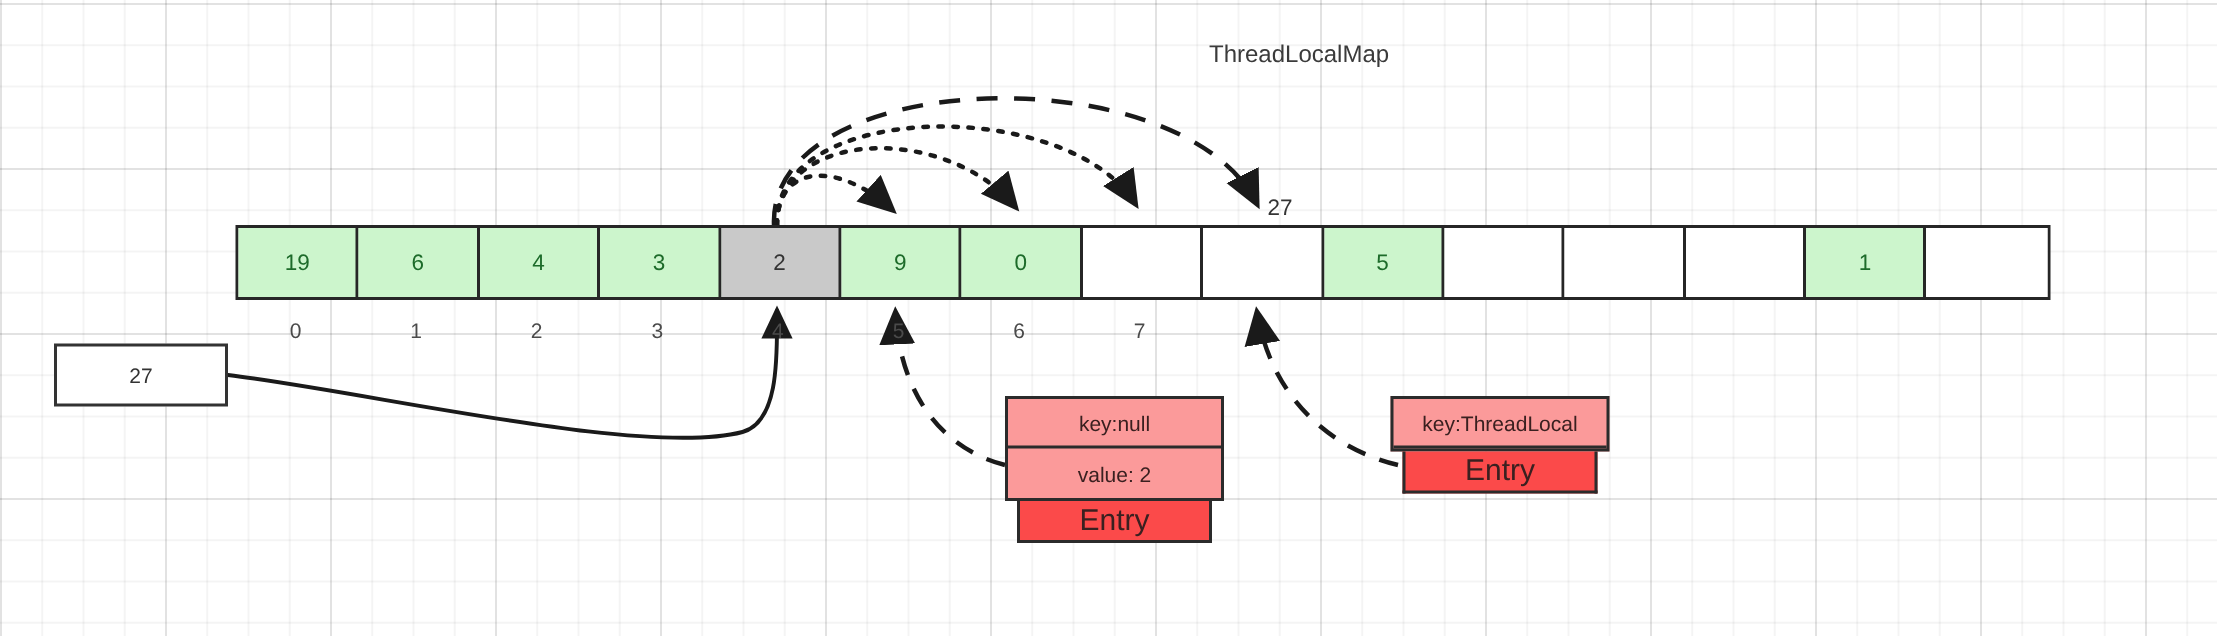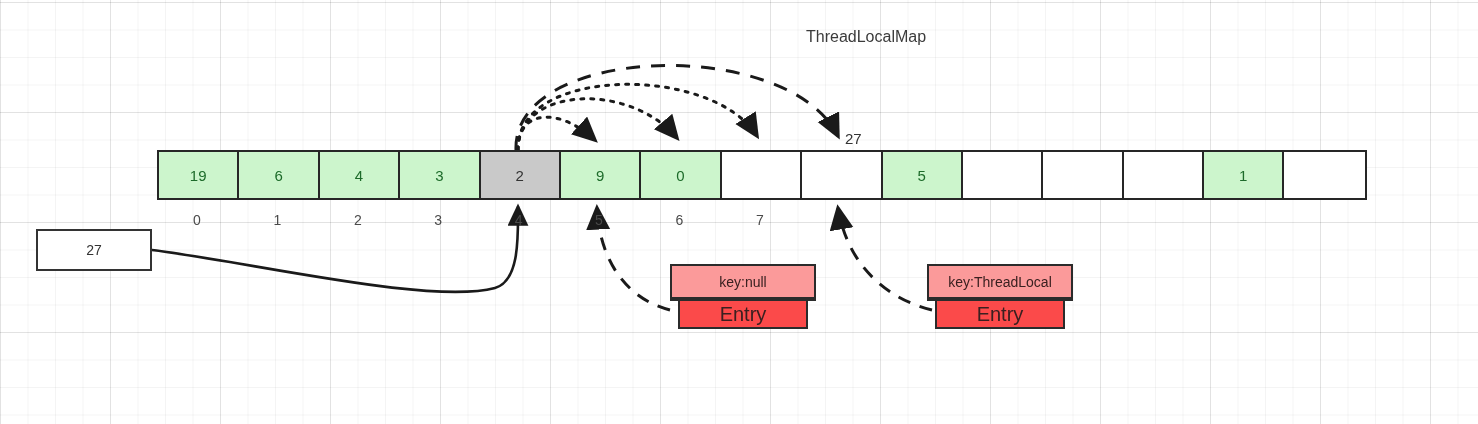--- a/index.html
+++ b/index.html
@@ -200,20 +200,21 @@
       <div class="idx" style="left: 719.8px;">7</div>
     </div>
 
   <div class="keybox">
     <span>27</span>
   </div>
 
   <div class="entry" style="left:670px;top:264px;">
     <div class="kv">
       <div class="row top">key:null</div>
+      <div class="row">value: 2</div>
     </div>
     <div class="tag">Entry</div>
   </div>
 
   <div class="entry" style="left:927px;top:264px;border-radius:29px;">
     <div class="kv">
       <div class="row top">key:ThreadLocal</div>
     </div>
     <div class="tag">Entry</div>
   </div>

